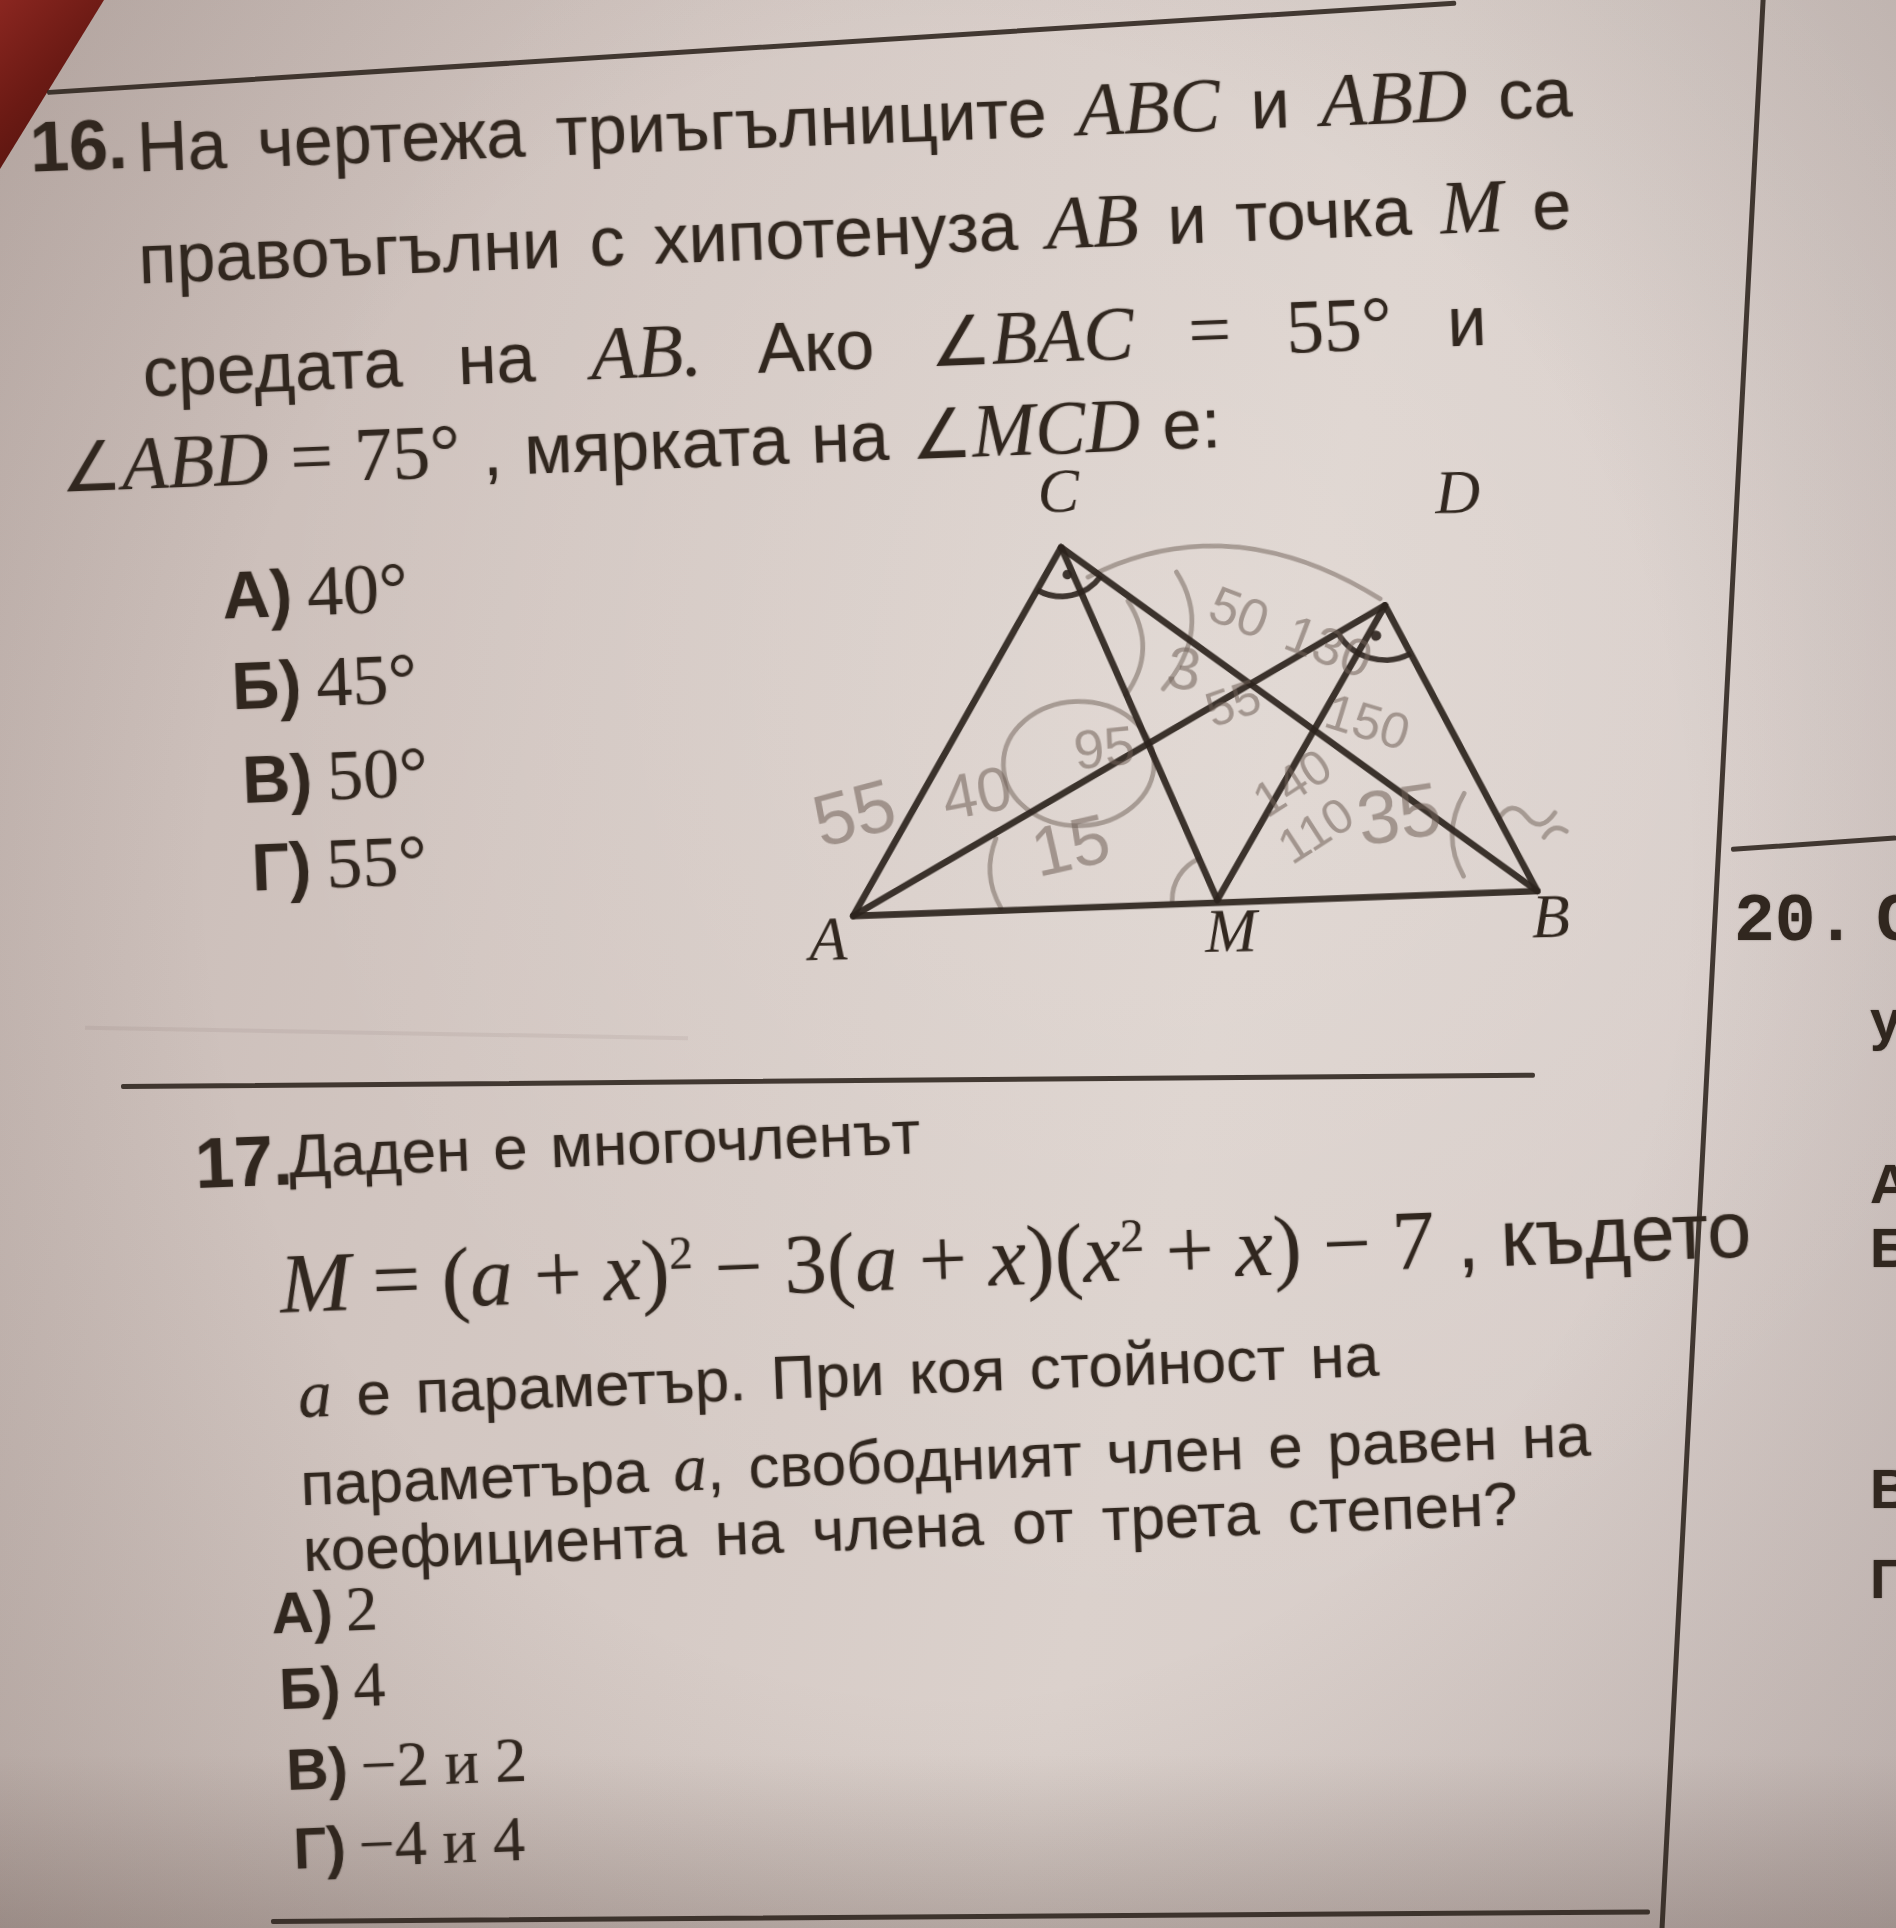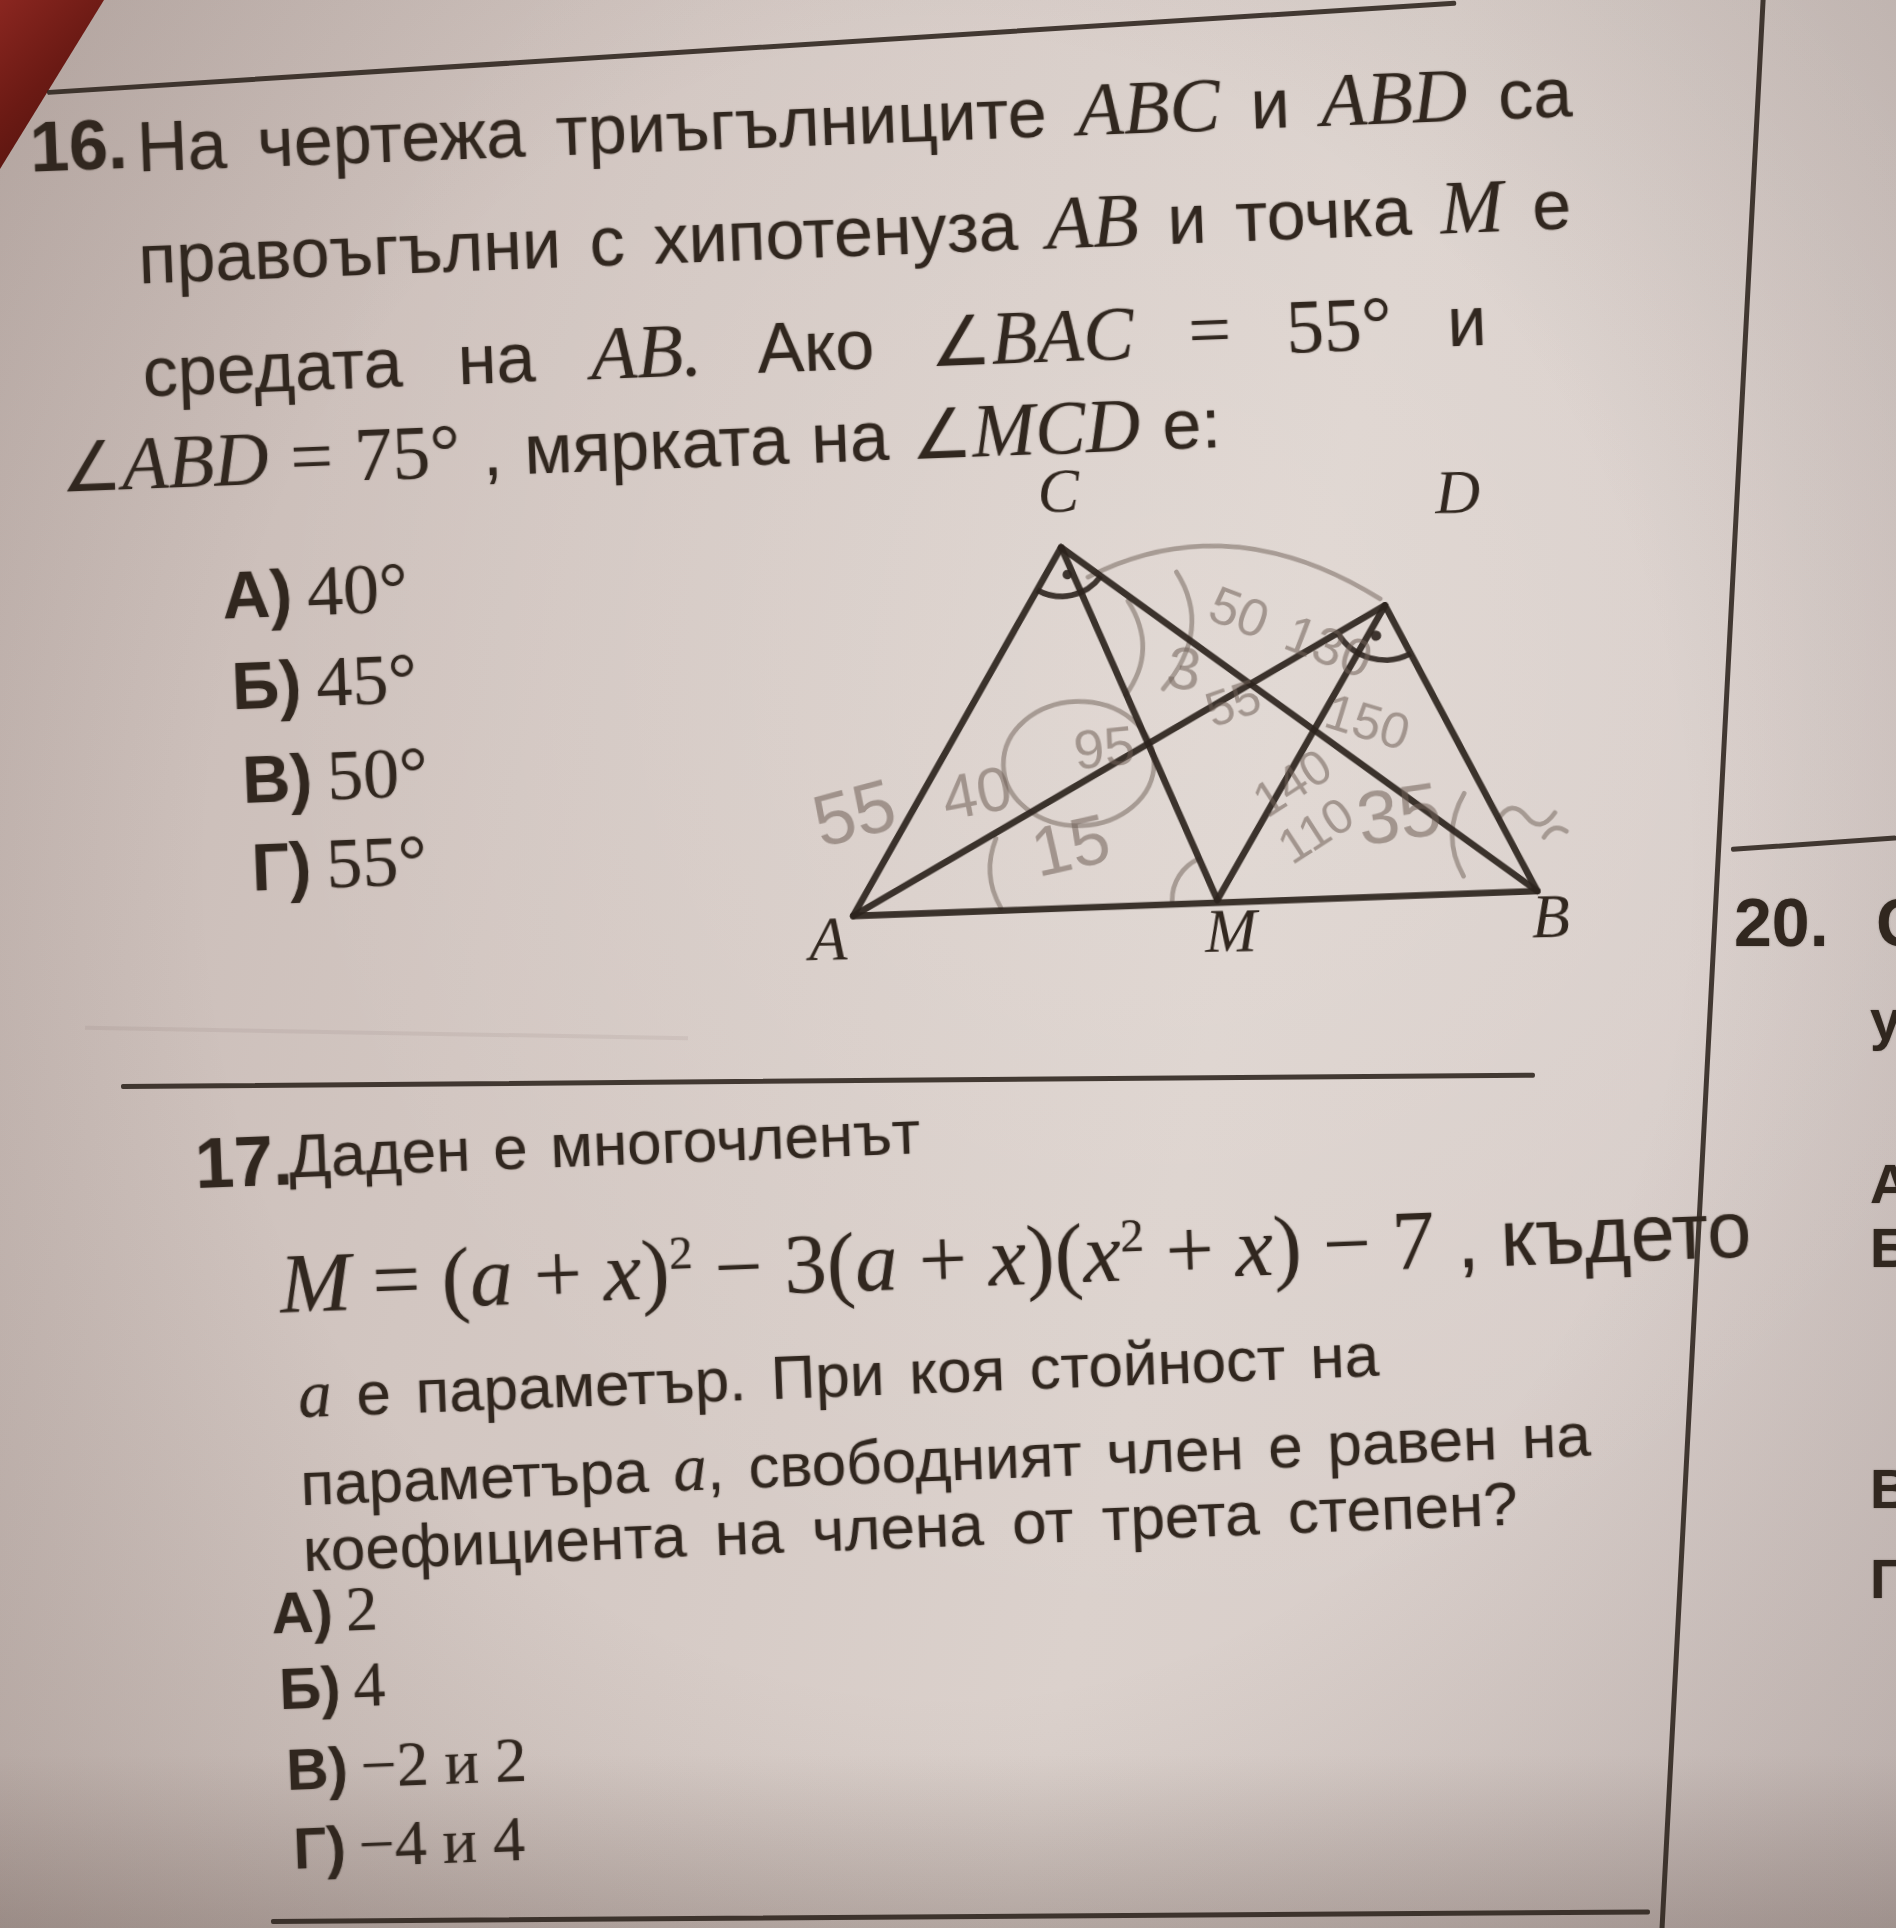--- a/index.html
+++ b/index.html
@@ -31,21 +31,21 @@
   .q17-formula{font-size:79px;font-family:"Liberation Serif", serif;}
   .q17-body{font-size:62px;word-spacing:7.5px;}
   .answer-row17{font-size:58px;}
   .answer-row17 .lab{font-weight:bold;}
   .answer-row17 .val{font-family:"Liberation Serif", serif;font-size:64px;margin-left:13px;}
   .rule{position:absolute;background:#2c231d;opacity:.88;border-radius:1.9px;}
   .red-corner{position:absolute;left:0;top:0;width:104px;height:169px;
     background:linear-gradient(135deg,#8a2620 0%,#6b1a14 45%,#46100b 100%);
     clip-path:polygon(0 0,100% 0,0 100%);}
   .crease{position:absolute;background:rgba(90,70,60,0.08);pointer-events:none;}
-  .right-col-text{font-weight:bold;font-size:68px;}
+  .right-col-text{font-weight:bold;font-size:68px;font-family:Liberation Mono, monospace;}
   .edge-letter{font-weight:bold;font-size:56px;}
   svg text{user-select:none;}
 </style>
 </head>
 <body>
 
 <div class="vignette"></div>
 <div class="red-corner"></div>
 <div class="crease" style="left:85px;top:1031px;width:603px;height:3.8px;transform:rotate(1deg);"></div>
 

